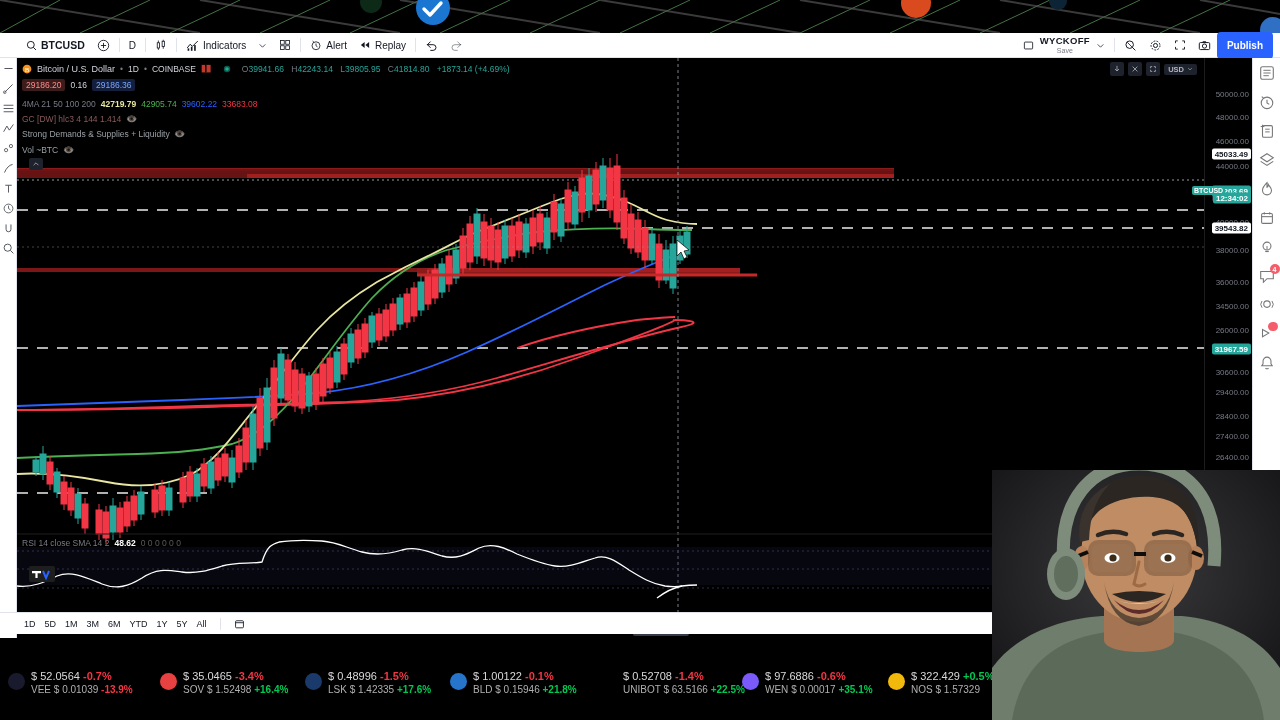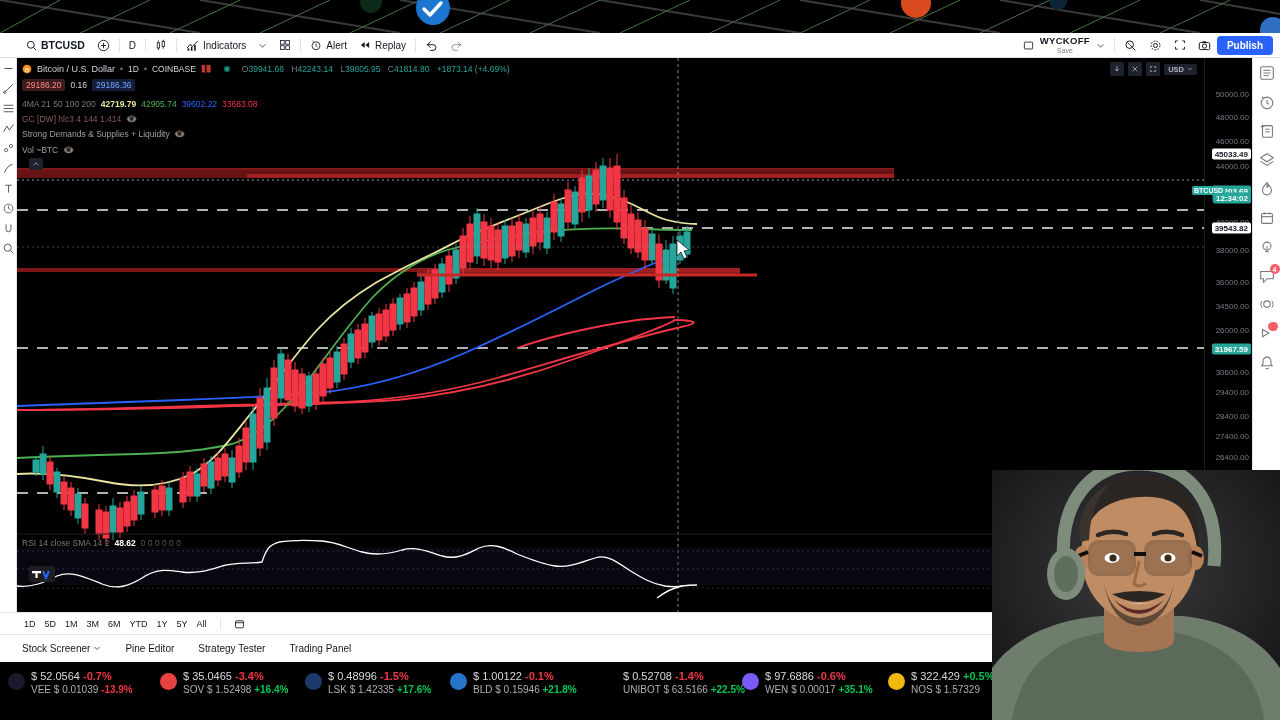--- a/index.html
+++ b/index.html
@@ -24,21 +24,21 @@
   .hdr-btn {
     display: flex; align-items: center; gap: 4px; height: 21px;
     padding: 0 6px; border-radius: 4px; font-size: 10px; color: #131722;
     cursor: pointer; white-space: nowrap;
   }
   .hdr-sep { width: 1px; height: 14px; background: #e0e3eb; margin: 0 3px; }
   .hdr-spacer { flex: 1; }
   .sym-badge { font-weight: bold; font-size: 10.5px; }
   .publish-btn {
     background: #2962ff; color: #fff; font-size: 10px; font-weight: bold;
-    padding: 0 10px; height: 19px; border-radius: 4px; display: flex;
+    padding: 0 10px; height: 27px; border-radius: 4px; display: flex;
     align-items: center; margin-right: 3px; cursor: pointer;
   }
   .wyckoff-wrap { display: flex; flex-direction: column; align-items: center; line-height: 1; cursor: pointer; }
   .wyckoff-name { font-size: 9.5px; font-weight: bold; letter-spacing: .3px; color: #131722; }
   .wyckoff-sub { font-size: 7px; color: #787b86; margin-top: 1px; }
   .notif-dot {
     position: absolute; left: 6px; top: 36px; width: 11px; height: 11px;
     border-radius: 50%; background: #f23645; color: #fff; font-size: 7px;
     display: flex; align-items: center; justify-content: center; font-weight: bold;
   }
@@ -833,37 +833,20 @@
       <span class="r">5Y</span>
       <span class="r">All</span>
       <span style="width: 1px; height: 12px; background: rgb(224, 227, 235); margin: 0px 4px;"></span>
       <span><svg width="11" height="11" viewBox="0 0 14 14">
           <rect x="2" y="3.5" width="10" height="9" rx="1.2" stroke="#131722" stroke-width="1.1" fill="none"></rect>
           <line x1="2" y1="6" x2="12" y2="6" stroke="#131722" stroke-width="1.1"></line>
         </svg></span>
       <span class="tz">TC+1)</span>
     </div>
 
-  <div class="bottom-bar" id="bottom-bar">
-      <div class="bitem">
-        <span>Stock Screener</span>
-        <span><svg width="8" height="8" viewBox="0 0 16 16">
-            <path d="M3 6 L8 11 L13 6" stroke="#131722" stroke-width="1.4" fill="none"></path>
-          </svg></span>
-      </div>
-      <div class="bitem">
-        <span>Pine Editor</span>
-      </div>
-      <div class="bitem">
-        <span>Strategy Tester</span>
-      </div>
-      <div class="bitem">
-        <span>Trading Panel</span>
-      </div>
-    </div>
 
   <div class="ticker" id="ticker">
       <div class="tk" style="left: 8px; top: 8px;">
         <div class="tk-ico" style="background: rgb(26, 26, 46);"></div>
         <div>
           <div class="tk-l1"><span>$ 52.0564</span> <span class="dn">-0.7%</span></div>
           <div class="tk-l2"><span>VEE</span> <span>$ 0.01039</span> <span class="dn">-13.9%</span></div>
         </div>
       </div>
       <div class="tk" style="left: 160px; top: 8px;">

